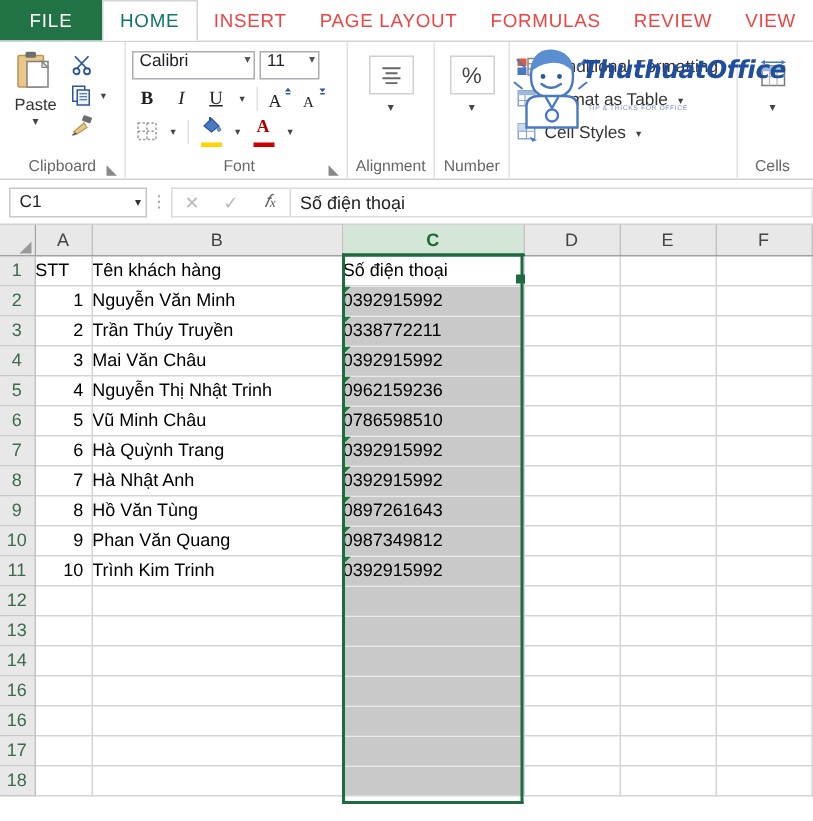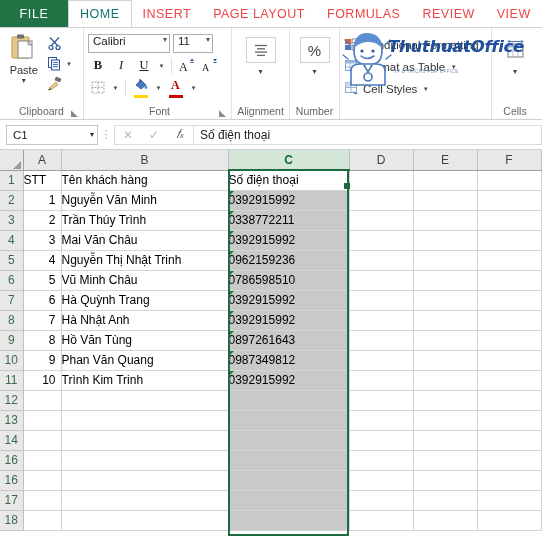--- a/index.html
+++ b/index.html
@@ -689,21 +689,21 @@
             <td class="cell">Nguyễn Văn Minh</td>
             <td class="cell selcol errtri">0392915992</td>
             <td class="cell"></td>
             <td class="cell"></td>
             <td class="cell"></td>
             <td class="cell"></td>
           </tr>
           <tr>
             <td class="rowhead">3</td>
             <td class="cell num">2</td>
-            <td class="cell">Trần Thúy Trình</td>
+            <td class="cell">Trần Thúy Truyền</td>
             <td class="cell selcol errtri">0338772211</td>
             <td class="cell"></td>
             <td class="cell"></td>
             <td class="cell"></td>
             <td class="cell"></td>
           </tr>
           <tr>
             <td class="rowhead">4</td>
             <td class="cell num">3</td>
             <td class="cell">Mai Văn Châu</td>

